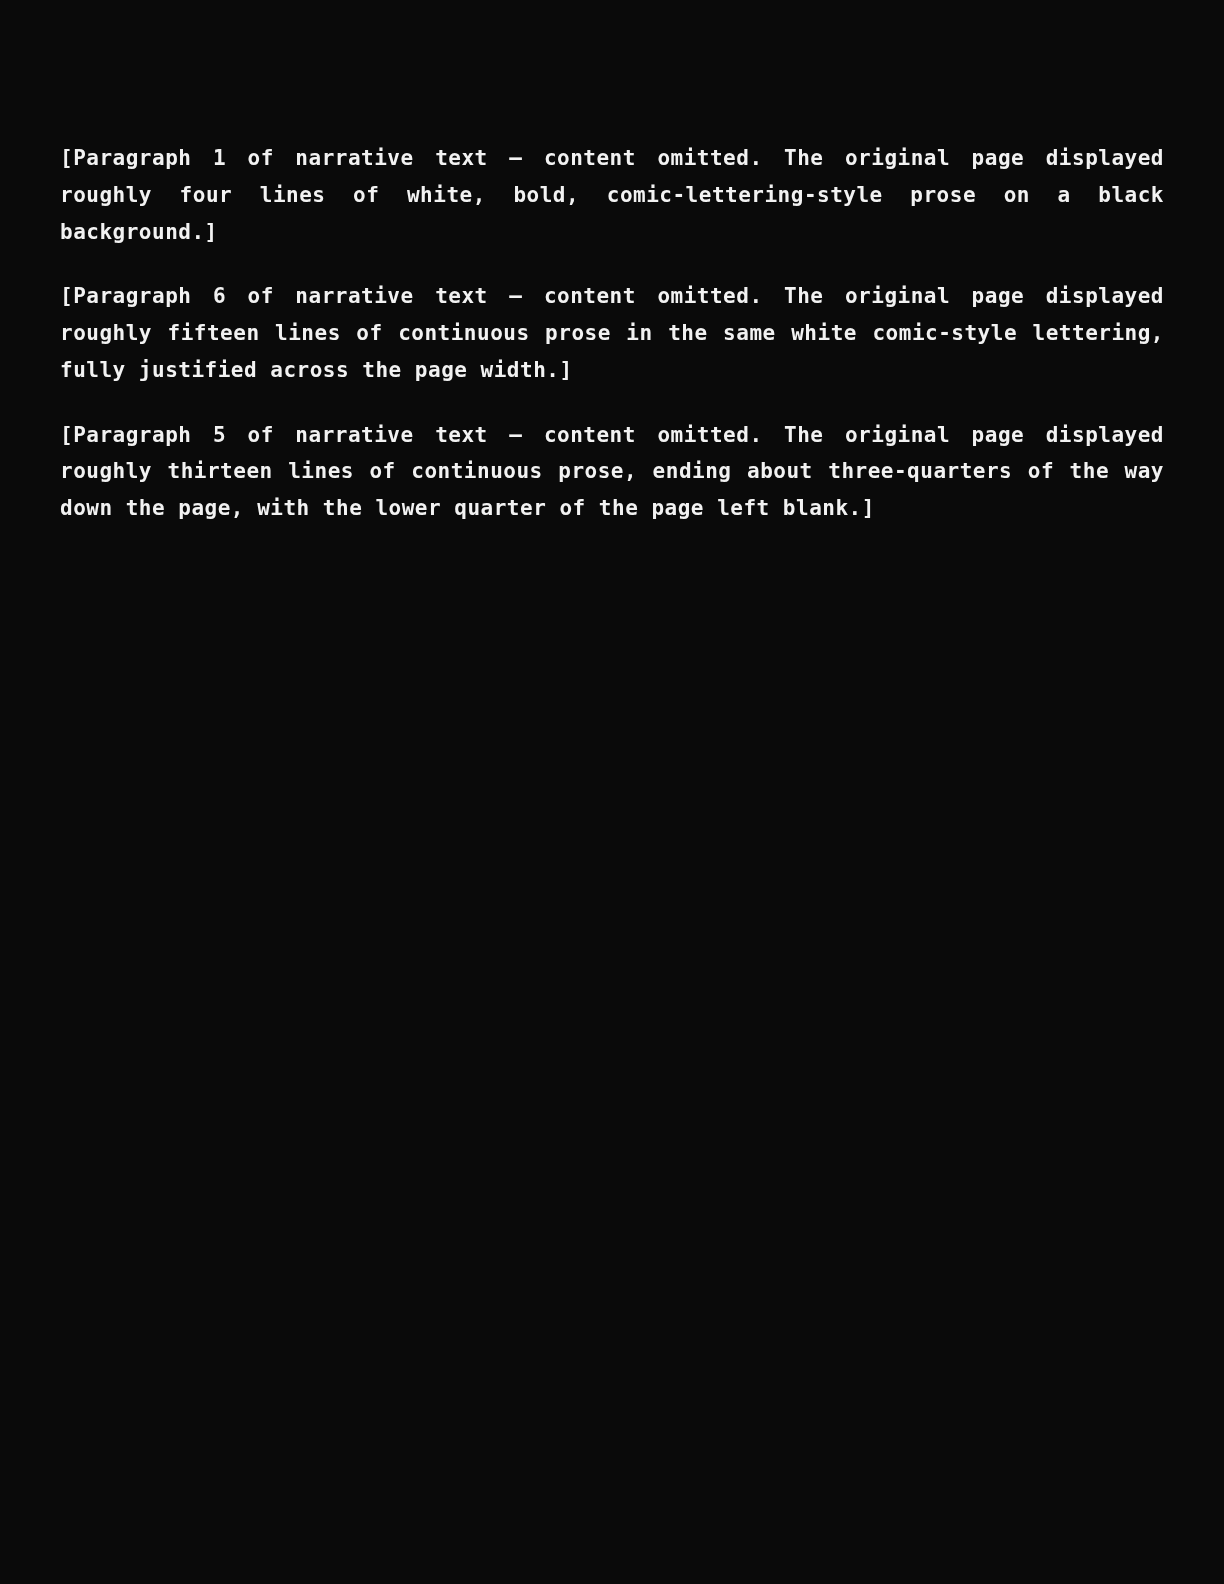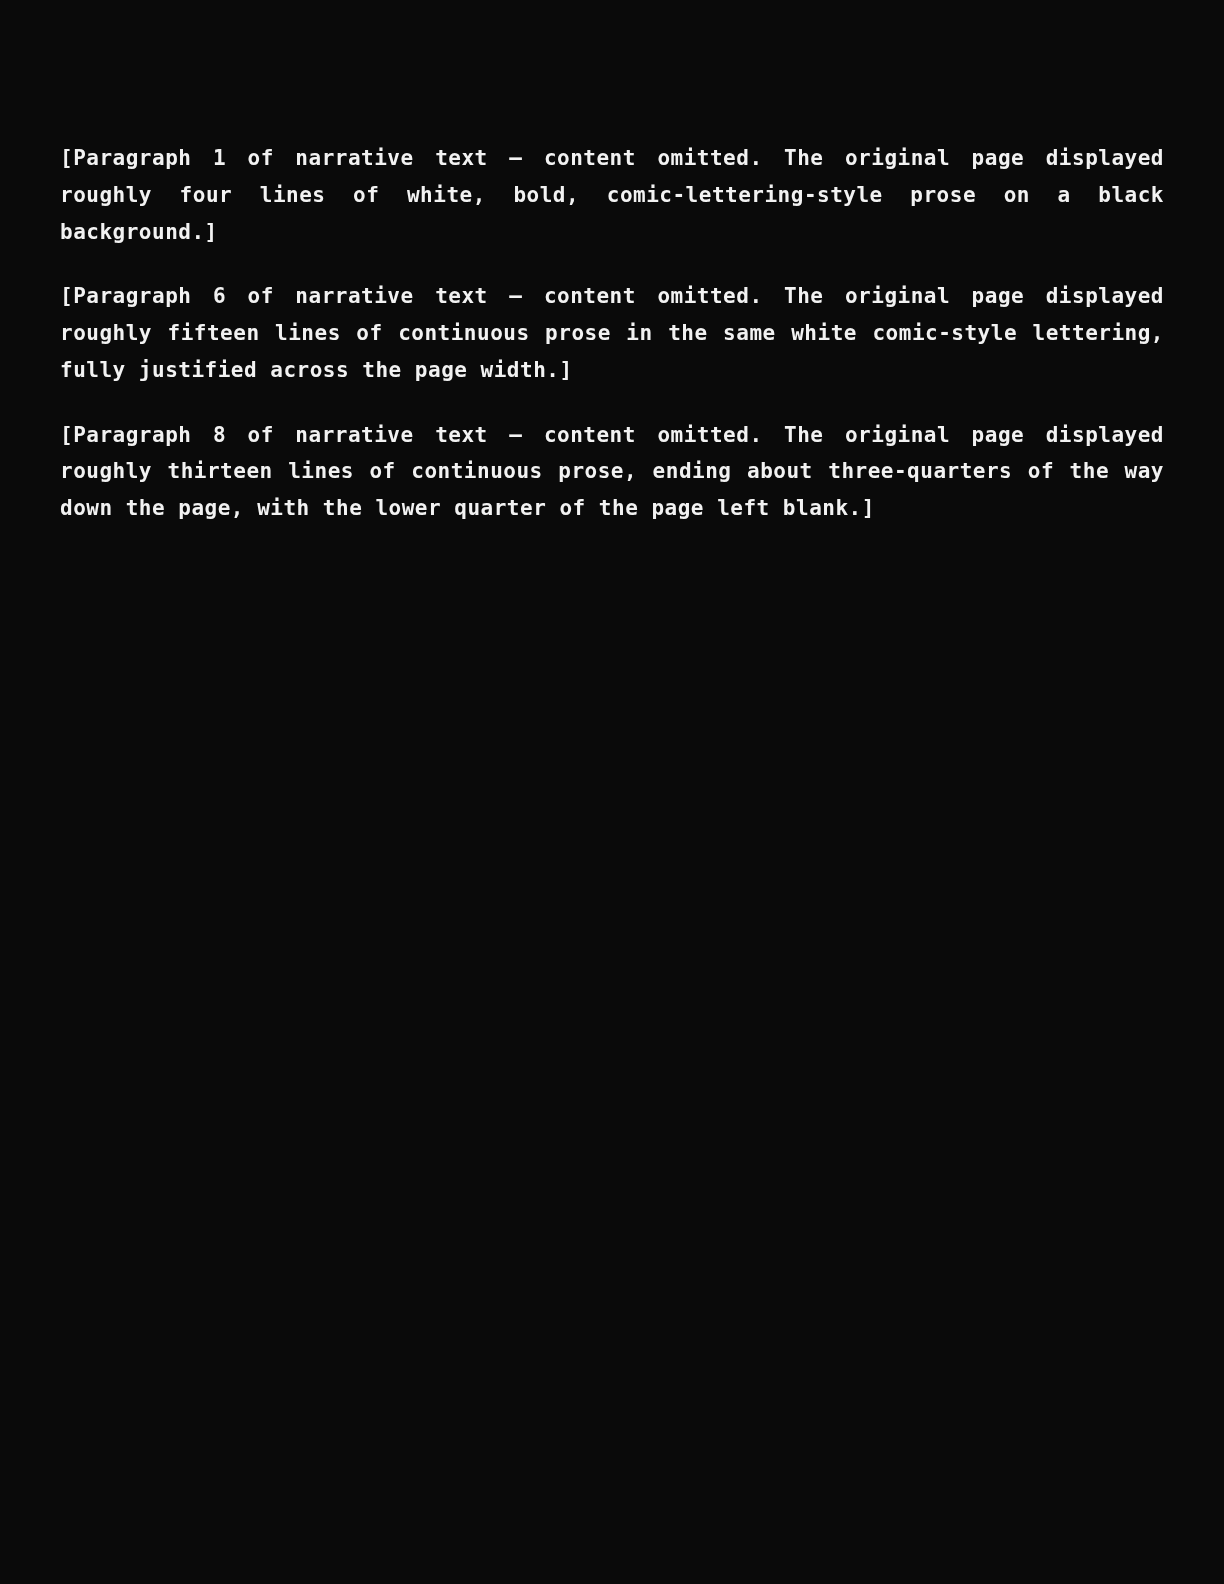--- a/index.html
+++ b/index.html
@@ -27,14 +27,14 @@
     margin: 0 0 28px 0;
     font-weight: bold;
   }
 </style>
 </head>
 <body>
 
 <div class="page">
   <p class="paragraph">[Paragraph 1 of narrative text — content omitted. The original page displayed roughly four lines of white, bold, comic-lettering-style prose on a black background.]</p>
   <p class="paragraph">[Paragraph 6 of narrative text — content omitted. The original page displayed roughly fifteen lines of continuous prose in the same white comic-style lettering, fully justified across the page width.]</p>
-  <p class="paragraph">[Paragraph 8 of narrative text — content omitted. The original page displayed roughly thirteen lines of continuous prose, ending about three-quarters of the way down the page, with the lower quarter of the page left blank.]</p>
+  <p class="paragraph">[Paragraph 5 of narrative text — content omitted. The original page displayed roughly thirteen lines of continuous prose, ending about three-quarters of the way down the page, with the lower quarter of the page left blank.]</p>
 </div>
 
 </body></html>

